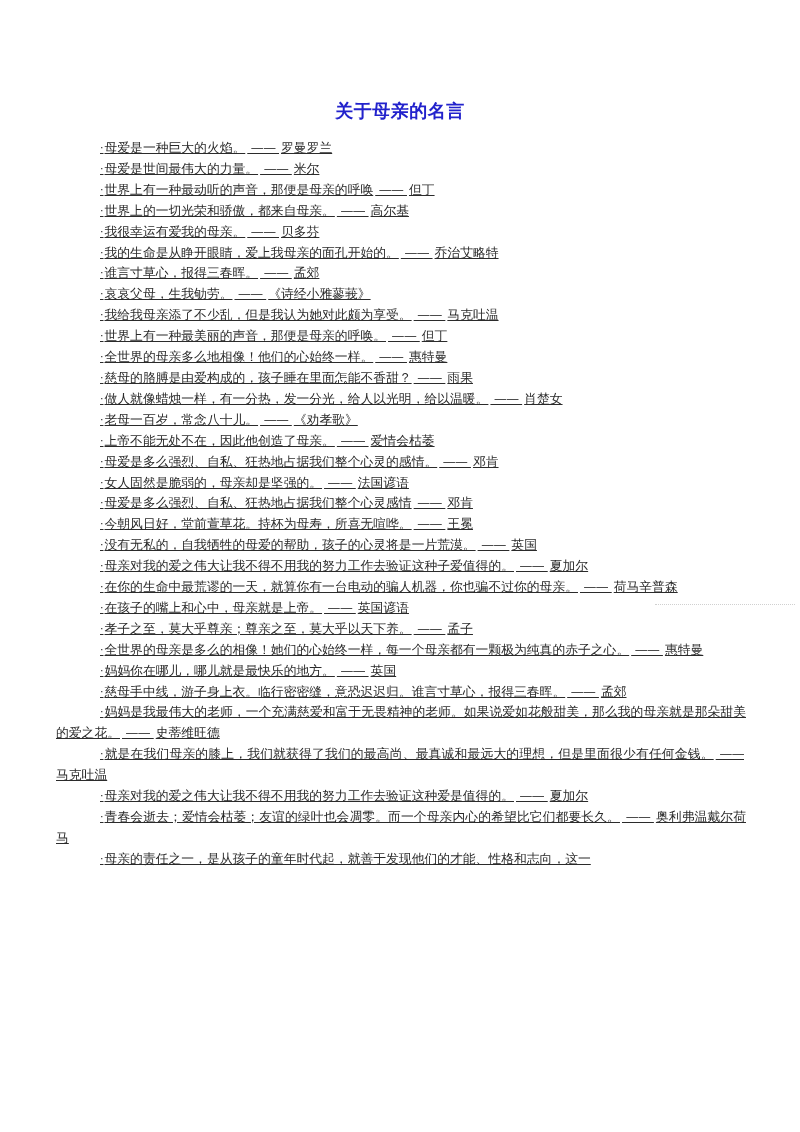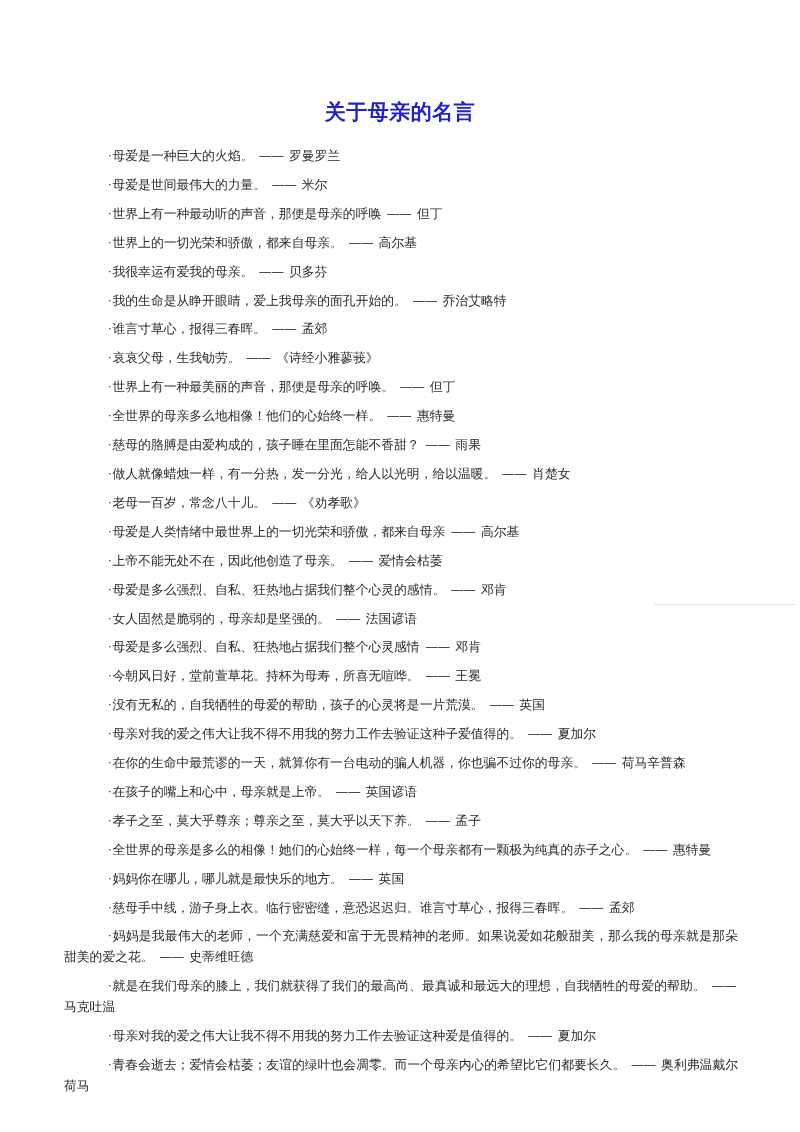--- a/index.html
+++ b/index.html
@@ -27,42 +27,43 @@
   .doc-title {
     margin: 0;
     padding: 0;
     position: absolute;
     top: 100px;
     left: 0;
     width: 800px;
     text-align: center;
     font-family: "DejaVu Sans", "Liberation Sans", sans-serif;
     font-weight: bold;
-    font-size: 21px;
+    font-size: 18px;
     letter-spacing: 0.5px;
     color: #2222cc;
     line-height: 1.2;
   }
   .body-block {
     position: absolute;
     top: 138px;
     left: 56px;
     width: 690px;
     font-size: 12.8px;
     line-height: 20.9px;
     color: #2b2b2b;
     text-align: justify;
     text-justify: inter-ideograph;
   }
   .q-line {
-    margin: 8px;
+    margin: 0;
     padding: 0;
     text-indent: 44px;
     word-break: break-all;
     white-space: normal;
+    text-decoration: underline;
   }
   .bullet {
     font-family: "DejaVu Sans", "Liberation Sans", sans-serif;
     font-size: 11px;
     vertical-align: 1px;
     padding-right: 1px;
   }
   .dash {
     letter-spacing: -0.5px;
     padding: 0 2px;
@@ -86,40 +87,41 @@
 
   <div class="body-block" id="quote-list">
       <p class="q-line"><span class="bullet">·</span><span>母爱是一种巨大的火焰。</span><span class="dash"> —— </span><span> 罗曼罗兰</span></p>
       <p class="q-line"><span class="bullet">·</span><span>母爱是世间最伟大的力量。</span><span class="dash"> —— </span><span> 米尔</span></p>
       <p class="q-line"><span class="bullet">·</span><span>世界上有一种最动听的声音，那便是母亲的呼唤</span><span class="dash"> —— </span><span> 但丁</span></p>
       <p class="q-line"><span class="bullet">·</span><span>世界上的一切光荣和骄傲，都来自母亲。</span><span class="dash"> —— </span><span> 高尔基</span></p>
       <p class="q-line"><span class="bullet">·</span><span>我很幸运有爱我的母亲。</span><span class="dash"> —— </span><span> 贝多芬</span></p>
       <p class="q-line"><span class="bullet">·</span><span>我的生命是从睁开眼睛，爱上我母亲的面孔开始的。</span><span class="dash"> —— </span><span> 乔治艾略特</span></p>
       <p class="q-line"><span class="bullet">·</span><span>谁言寸草心，报得三春晖。</span><span class="dash"> —— </span><span> 孟郊</span></p>
       <p class="q-line"><span class="bullet">·</span><span>哀哀父母，生我劬劳。</span><span class="dash"> —— </span><span> 《诗经小雅蓼莪》</span></p>
+      <p class="q-line"><span class="bullet">·</span><span>我给我母亲添了不少乱，但是我认为她对此颇为享受。</span><span class="dash"> —— </span><span> 马克吐温</span></p>
       <p class="q-line"><span class="bullet">·</span><span>世界上有一种最美丽的声音，那便是母亲的呼唤。</span><span class="dash"> —— </span><span> 但丁</span></p>
       <p class="q-line"><span class="bullet">·</span><span>全世界的母亲多么地相像！他们的心始终一样。</span><span class="dash"> —— </span><span> 惠特曼</span></p>
       <p class="q-line"><span class="bullet">·</span><span>慈母的胳膊是由爱构成的，孩子睡在里面怎能不香甜？</span><span class="dash"> —— </span><span> 雨果</span></p>
       <p class="q-line"><span class="bullet">·</span><span>做人就像蜡烛一样，有一分热，发一分光，给人以光明，给以温暖。</span><span class="dash"> —— </span><span> 肖楚女</span></p>
       <p class="q-line"><span class="bullet">·</span><span>老母一百岁，常念八十儿。</span><span class="dash"> —— </span><span> 《劝孝歌》</span></p>
-      <p class="q-line"><span class="bullet">·</span><span>母爱是人类情绪中最世界上的一切光荣和骄傲，都来自母亲</span><span class="dash"> —— </span><span> 高尔基</span></p>
       <p class="q-line"><span class="bullet">·</span><span>上帝不能无处不在，因此他创造了母亲。</span><span class="dash"> —— </span><span> 爱情会枯萎</span></p>
       <p class="q-line"><span class="bullet">·</span><span>母爱是多么强烈、自私、狂热地占据我们整个心灵的感情。</span><span class="dash"> —— </span><span> 邓肯</span></p>
       <p class="q-line"><span class="bullet">·</span><span>女人固然是脆弱的，母亲却是坚强的。</span><span class="dash"> —— </span><span> 法国谚语</span></p>
       <p class="q-line"><span class="bullet">·</span><span>母爱是多么强烈、自私、狂热地占据我们整个心灵感情</span><span class="dash"> —— </span><span> 邓肯</span></p>
       <p class="q-line"><span class="bullet">·</span><span>今朝风日好，堂前萱草花。持杯为母寿，所喜无喧哗。</span><span class="dash"> —— </span><span> 王冕</span></p>
       <p class="q-line"><span class="bullet">·</span><span>没有无私的，自我牺牲的母爱的帮助，孩子的心灵将是一片荒漠。</span><span class="dash"> —— </span><span> 英国</span></p>
       <p class="q-line"><span class="bullet">·</span><span>母亲对我的爱之伟大让我不得不用我的努力工作去验证这种子爱值得的。</span><span class="dash"> —— </span><span> 夏加尔</span></p>
       <p class="q-line"><span class="bullet">·</span><span>在你的生命中最荒谬的一天，就算你有一台电动的骗人机器，你也骗不过你的母亲。</span><span class="dash"> —— </span><span> 荷马辛普森</span></p>
       <p class="q-line"><span class="bullet">·</span><span>在孩子的嘴上和心中，母亲就是上帝。</span><span class="dash"> —— </span><span> 英国谚语</span></p>
       <p class="q-line"><span class="bullet">·</span><span>孝子之至，莫大乎尊亲；尊亲之至，莫大乎以天下养。</span><span class="dash"> —— </span><span> 孟子</span></p>
       <p class="q-line"><span class="bullet">·</span><span>全世界的母亲是多么的相像！她们的心始终一样，每一个母亲都有一颗极为纯真的赤子之心。</span><span class="dash"> —— </span><span> 惠特曼</span></p>
       <p class="q-line"><span class="bullet">·</span><span>妈妈你在哪儿，哪儿就是最快乐的地方。</span><span class="dash"> —— </span><span> 英国</span></p>
       <p class="q-line"><span class="bullet">·</span><span>慈母手中线，游子身上衣。临行密密缝，意恐迟迟归。谁言寸草心，报得三春晖。</span><span class="dash"> —— </span><span> 孟郊</span></p>
       <p class="q-line"><span class="bullet">·</span><span>妈妈是我最伟大的老师，一个充满慈爱和富于无畏精神的老师。如果说爱如花般甜美，那么我的母亲就是那朵甜美的爱之花。</span><span class="dash"> —— </span><span> 史蒂维旺德</span></p>
-      <p class="q-line"><span class="bullet">·</span><span>就是在我们母亲的膝上，我们就获得了我们的最高尚、最真诚和最远大的理想，自我牺牲的母爱的帮助。</span><span class="dash"> —— </span><span> 马克吐温</span></p>
+      <p class="q-line"><span class="bullet">·</span><span>就是在我们母亲的膝上，我们就获得了我们的最高尚、最真诚和最远大的理想，但是里面很少有任何金钱。</span><span class="dash"> —— </span><span> 马克吐温</span></p>
       <p class="q-line"><span class="bullet">·</span><span>母亲对我的爱之伟大让我不得不用我的努力工作去验证这种爱是值得的。</span><span class="dash"> —— </span><span> 夏加尔</span></p>
       <p class="q-line"><span class="bullet">·</span><span>青春会逝去；爱情会枯萎；友谊的绿叶也会凋零。而一个母亲内心的希望比它们都要长久。</span><span class="dash"> —— </span><span> 奥利弗温戴尔荷马</span></p>
+      <p class="q-line"><span class="bullet">·</span><span>母亲的责任之一，是从孩子的童年时代起，就善于发现他们的才能、性格和志向，这一</span></p>
     </div>
 
   <div class="dotted-artifact"></div>
 
 </div>
 
 </body></html>

